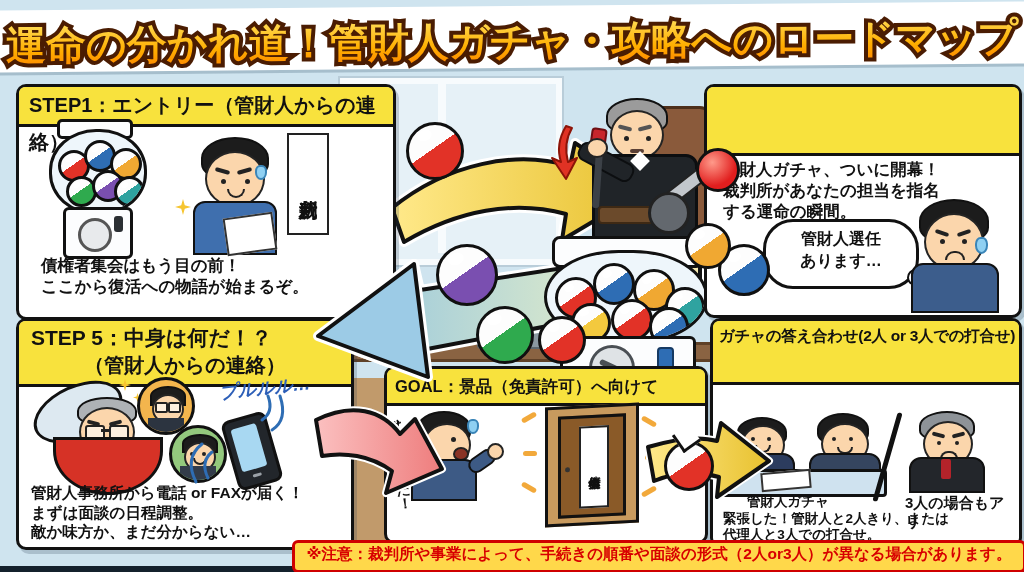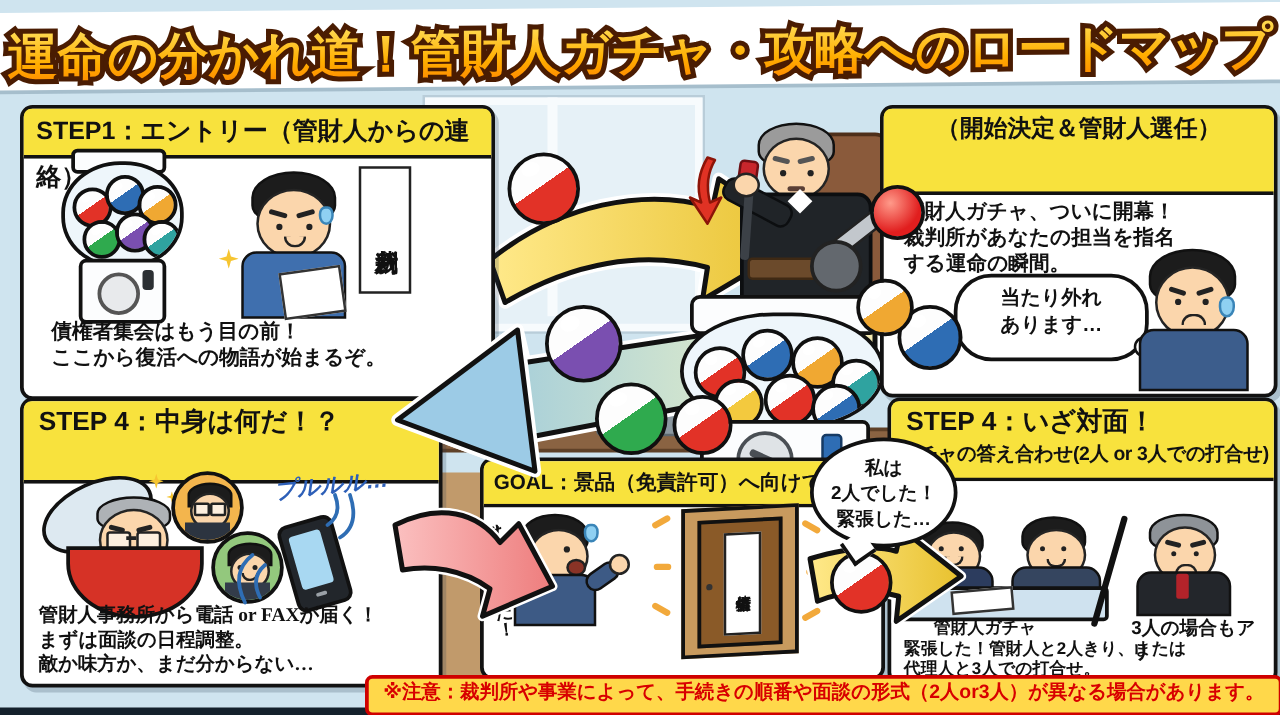--- a/index.html
+++ b/index.html
@@ -176,27 +176,26 @@
 
     <div class="abs" style="left:268px;top:46px;width:38px;height:98px;background:#fff;border:2.5px solid #222;display:flex;align-items:center;justify-content:center;">
       <span class="vtxt" style="font-size:19px;">裁判所</span>
     </div>
     <div class="txt" style="left:22px;top:168px;font-size:16.5px;">債権者集会はもう目の前！
 ここから復活への物語が始まるぞ。</div>
   </div>
 
   <div class="panel" style="left:704px;top:84px;width:312px;height:228px;">
     <div class="hdr" style="height:62px;padding-top:4px;">
-      <div style="font-size:19px;text-align:center;line-height:26px;">（開始決定＆管財人選任）</div>
     </div>
     <div class="txt" style="left:16px;top:72px;font-size:16.5px;">管財人ガチャ、ついに開幕！
 裁判所があなたの担当を指名
 する運命の瞬間。</div>
 
-    <div class="bubble" style="left:56px;top:132px;width:150px;height:58px;border-radius:30px;font-size:16px;line-height:1.35;padding-top:6px;">当たり外れ
+    <div class="bubble" style="left:56px;top:132px;width:150px;height:58px;border-radius:30px;font-size:16px;line-height:1.35;padding-top:6px;">管財人選任
 あります…</div>
     <div class="abs" style="left:200px;top:182px;width:13px;height:13px;background:#fff;border:2.5px solid #111;border-radius:50%;"></div>
     <div class="abs" style="left:216px;top:196px;width:9px;height:9px;background:#fff;border:2.5px solid #111;border-radius:50%;"></div>
 
     <div class="abs" style="left:0;top:0;">
       <div class="hair" style="left:212px;top:112px;width:66px;height:40px;"></div>
       <div class="face" style="left:217px;top:126px;width:56px;height:54px;"></div>
       <div class="brow" style="left:228px;top:144px;width:14px;transform:rotate(18deg);"></div>
       <div class="brow" style="left:250px;top:144px;width:14px;transform:rotate(-18deg);"></div>
       <div class="eye" style="left:233px;top:152px;"></div>
@@ -204,21 +203,22 @@
       <div class="mouth-frown" style="left:238px;top:164px;width:16px;height:7px;"></div>
       <div class="sweat" style="left:268px;top:150px;width:9px;height:13px;"></div>
       <div class="suit" style="left:204px;top:176px;width:84px;height:46px;background:#3c5d8c;"></div>
     </div>
     <div class="cap" style="left:11px;top:157px;width:46px;height:46px;background:linear-gradient(145deg,#fdfdfd 0 46%,#2e6db4 46%);"></div>
     <div class="cap" style="left:-22px;top:136px;width:40px;height:40px;background:linear-gradient(145deg,#fdfdfd 0 46%,#f0a832 46%);"></div>
   </div>
 
   <div class="panel" style="left:16px;top:318px;width:332px;height:226px;">
     <div class="hdr" style="height:60px;padding-top:3px;">
-      <div style="font-size:21px;padding-left:12px;line-height:28px;">STEP 4：中身は何だ！？</div>
+      <div style="font-size:21px;padding-left:12px;line-height:28px;">STEP 5：中身は何だ！？</div>
+      <div style="font-size:20px;text-align:center;line-height:26px;">（管財人からの連絡）</div>
     </div>
 
     <div class="abs" style="left:0;top:0;">
       <div class="abs" style="left:12px;top:64px;width:88px;height:48px;background:#dde9f1;border:3px solid #111;border-radius:50%;transform:rotate(-24deg);"></div>
       <div class="hair" style="left:58px;top:76px;width:56px;height:24px;background:#aeb2b6;"></div>
       <div class="face" style="left:60px;top:86px;width:52px;height:46px;"></div>
       <div class="brow" style="left:68px;top:100px;width:13px;transform:rotate(14deg);"></div>
       <div class="brow" style="left:90px;top:100px;width:13px;transform:rotate(-14deg);"></div>
       <div class="abs" style="left:66px;top:104px;width:16px;height:12px;border:2.5px solid #222;border-radius:3px;background:rgba(255,255,255,.6);"></div>
       <div class="abs" style="left:90px;top:104px;width:16px;height:12px;border:2.5px solid #222;border-radius:3px;background:rgba(255,255,255,.6);"></div>
@@ -245,21 +245,21 @@
       <div class="abs" style="left:8px;top:38px;width:36px;height:16px;background:#333c4a;"></div>
     </div>
 
     <div class="abs" style="left:210px;top:94px;width:40px;height:66px;background:#22262b;border:3px solid #111;border-radius:8px;transform:rotate(-16deg);">
       <div class="abs" style="left:5px;top:7px;width:26px;height:44px;background:#a8d8f2;border-radius:3px;"></div>
       <div class="abs" style="left:14px;top:56px;width:9px;height:3px;background:#9aa0a6;border-radius:2px;"></div>
     </div>
     <div class="abs" style="left:200px;top:56px;transform:rotate(-6deg);">
       <span class="txt" style="position:static;font-size:18px;font-style:italic;color:#2d5fb8;">プルルル…</span>
     </div>
-    <div class="txt" style="left:12px;top:162px;font-size:15.5px;line-height:1.27;font-family:Liberation Serif, serif;">管財人事務所から電話 or FAXが届く！
+    <div class="txt" style="left:12px;top:162px;font-size:15.5px;line-height:1.27;">管財人事務所から電話 or FAXが届く！
 まずは面談の日程調整。
 敵か味方か、まだ分からない…</div>
   </div>
 
   <div class="panel" style="left:384px;top:366px;width:318px;height:172px;">
     <div class="hdr" style="height:34px;line-height:34px;font-size:16.5px;padding-left:8px;">GOAL：景品（免責許可）へ向けて</div>
     <div class="vwrap" style="left:4px;top:40px;transform:rotate(-7deg);">
       <span class="vtxt" style="font-size:14px;">私は2人でした！</span>
     </div>
 
@@ -285,21 +285,20 @@
     <div class="ray" style="left:134px;top:46px;width:16px;transform:rotate(-30deg);"></div>
     <div class="ray" style="left:136px;top:82px;width:14px;"></div>
     <div class="ray" style="left:134px;top:116px;width:16px;transform:rotate(30deg);"></div>
     <div class="ray" style="left:254px;top:50px;width:16px;transform:rotate(30deg);"></div>
     <div class="ray" style="left:258px;top:86px;width:14px;"></div>
     <div class="ray" style="left:254px;top:120px;width:16px;transform:rotate(-30deg);"></div>
   </div>
 
   <div class="panel" style="left:710px;top:318px;width:306px;height:224px;">
     <div class="hdr" style="height:58px;padding-top:3px;">
-      <div style="font-size:21px;padding-left:12px;line-height:28px;">STEP 4：いざ対面！</div>
       <div style="font-size:15.5px;padding-left:6px;line-height:24px;letter-spacing:-0.3px;">ガチャの答え合わせ(2人 or 3人での打合せ)</div>
     </div>
 
     <div class="abs" style="left:0;top:0;">
       <div class="hair" style="left:24px;top:96px;width:46px;height:26px;"></div>
       <div class="face" style="left:28px;top:104px;width:40px;height:36px;"></div>
       <div class="eye" style="left:38px;top:116px;width:4px;height:4px;"></div>
       <div class="eye" style="left:54px;top:116px;width:4px;height:4px;"></div>
       <div class="mouth-smile" style="left:42px;top:124px;width:12px;height:6px;"></div>
       <div class="suit" style="left:14px;top:132px;width:64px;height:26px;background:#2c3c5e;"></div>
@@ -354,20 +353,17 @@
     <g stroke="#2e6db4" stroke-width="3" fill="none" stroke-linecap="round">
       <path d="M212,452 q-12,10 -4,26"></path>
         <path d="M202,444 q-18,14 -6,38"></path>
       <path d="M262,420 q12,-8 6,-24"></path>
         <path d="M272,430 q16,-10 8,-34"></path>
     </g>
   </svg>
 
   <div class="cap" style="left:664px;top:441px;width:44px;height:44px;background:linear-gradient(145deg,#fdfdfd 0 46%,#e23227 46%);z-index:8;"></div>
 
-  <div class="bubble" style="left:648px;top:350px;width:118px;height:88px;border-radius:50%;font-size:15px;line-height:1.35;padding-top:12px;z-index:8;box-sizing:border-box;">私は
-2人でした！
-緊張した…</div>
   <div class="abs" style="left:676px;top:428px;width:18px;height:18px;background:#fff;border-right:3px solid #111;border-bottom:3px solid #111;transform:rotate(55deg);z-index:8;"></div>
 
   <div class="notice">※注意：裁判所や事業によって、手続きの順番や面談の形式（2人or3人）が異なる場合があります。</div>
 
 </div>
 
 </body></html>

